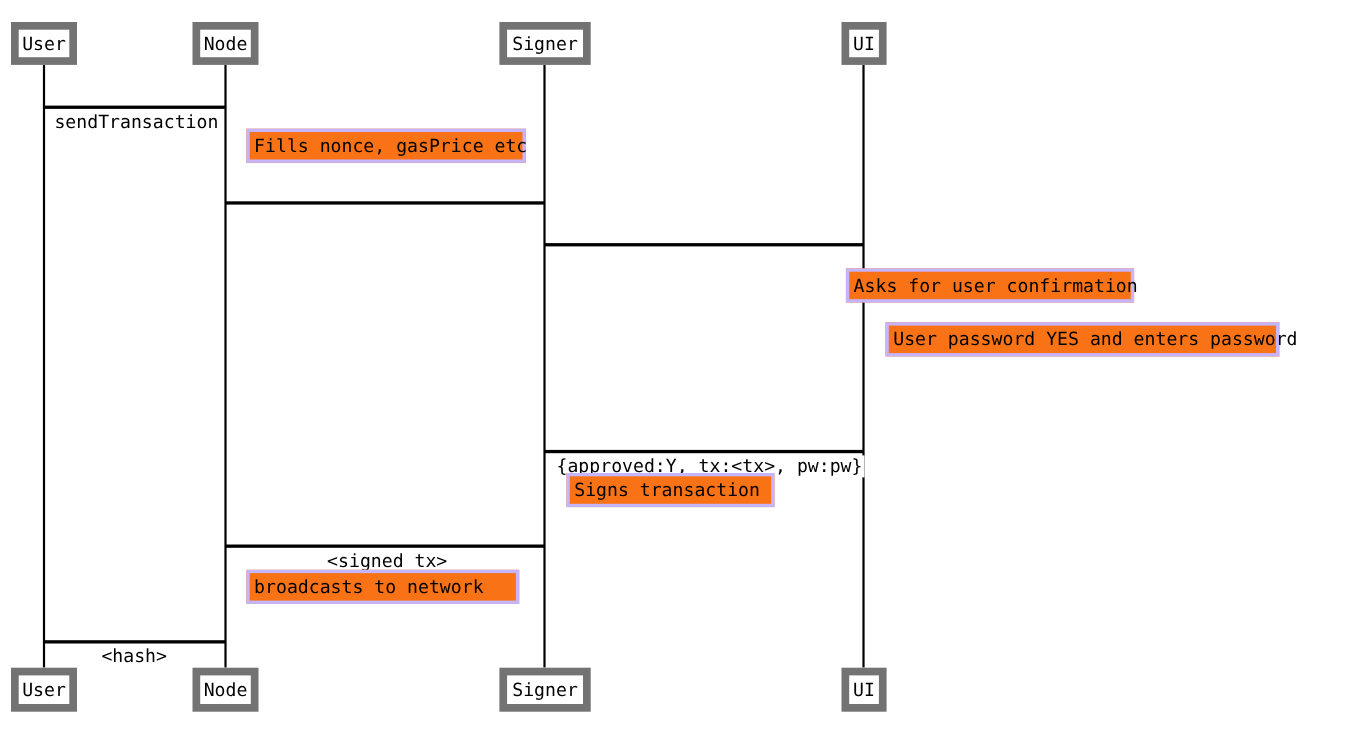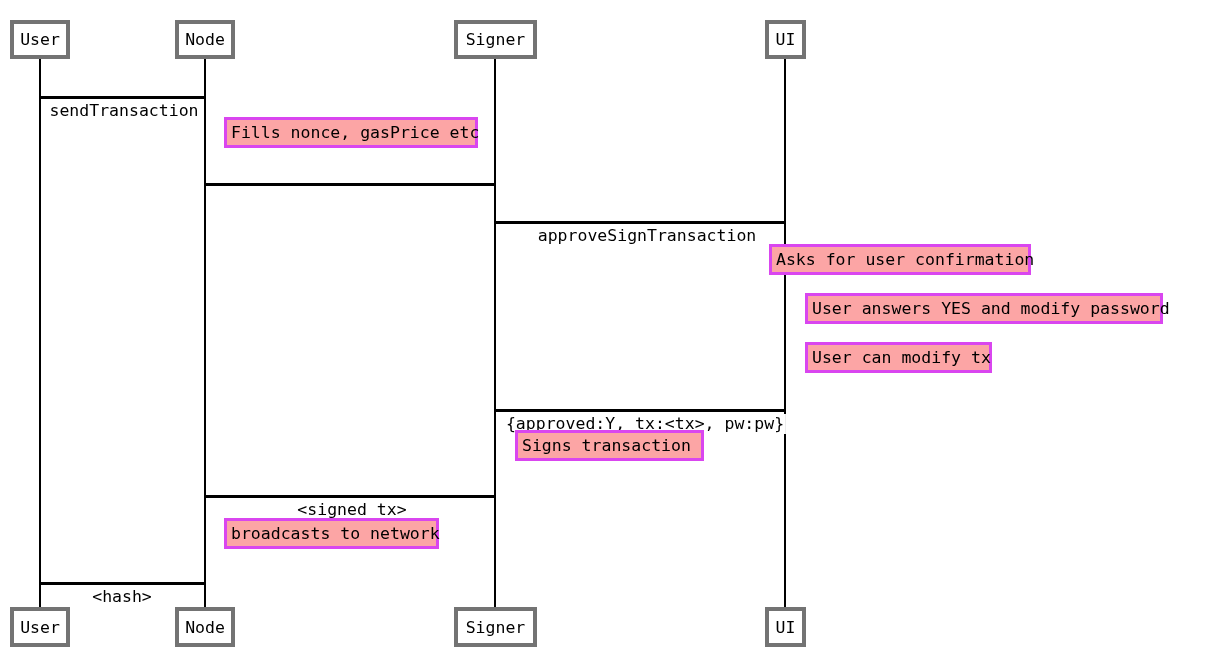--- a/index.html
+++ b/index.html
@@ -14,21 +14,21 @@
     background: #ffffff;
     font-family: "DejaVu Sans Mono", "Liberation Mono", monospace;
     font-size: 16.5px;
     color: #000000;
     overflow: hidden;
   }
   .actor-box {
     position: absolute;
     box-sizing: border-box;
     height: 39px;
-    border: 4px solid #737373;
+    border: 7px solid #737373;
     background: #ffffff;
     display: flex;
     align-items: center;
     justify-content: center;
     white-space: nowrap;
     z-index: 3;
   }
   .lifeline {
     position: absolute;
     top: 59px;
@@ -51,22 +51,22 @@
     line-height: 20px;
     background: #ffffff;
     z-index: 2;
     padding: 0 2px;
     margin-top: 28px;
   }
   .note {
     position: absolute;
     box-sizing: border-box;
     height: 31px;
-    border: 3px solid #d946ef;
-    background: #fca5a5;
+    border: 3px solid #c4b5fd;
+    background: #f97316;
     line-height: 25px;
     padding-left: 4px;
     white-space: nowrap;
     overflow: visible;
     z-index: 4;
   }
 </style>
 </head>
 <body>
 
@@ -90,36 +90,34 @@
   <div class="lifeline" style="left:494px;"></div>
   <div class="lifeline" style="left:784px;"></div>
 
   <div class="msg-label" style="left:124px; top:73px;">sendTransaction</div>
   <div class="msg-line" style="left:40px; top:96px; width:165px;"></div>
 
   <div class="note" style="left:224px; top:117px; width:254px;">Fills nonce, gasPrice etc</div>
 
   <div class="msg-line" style="left:205px; top:183px; width:290px;"></div>
 
-  <div class="msg-label" style="left:647px; top:198px;">approveSignTransaction</div>
   <div class="msg-line" style="left:495px; top:221px; width:290px;"></div>
 
   <div class="note" style="left:769px; top:244px; width:262px;">Asks for user confirmation</div>
-  <div class="note" style="left:805px; top:293px; width:358px;">User answers YES and modify password</div>
-  <div class="note" style="left:805px; top:342px; width:187px;">User can modify tx</div>
+  <div class="note" style="left:805px; top:293px; width:358px;">User password YES and enters password</div>
 
   <div class="msg-label" style="left:645px; top:386px;">{approved:Y, tx:&lt;tx&gt;, pw:pw}</div>
   <div class="msg-line" style="left:495px; top:409px; width:290px;"></div>
 
   <div class="note" style="left:515px; top:430px; width:189px;">Signs transaction</div>
 
   <div class="msg-label" style="left:352px; top:472px;">&lt;signed tx&gt;</div>
   <div class="msg-line" style="left:205px; top:495px; width:290px;"></div>
 
-  <div class="note" style="left:224px; top:518px; width:215px;">broadcasts to network</div>
+  <div class="note" style="left:224px; top:518px; width:248px;">broadcasts to network</div>
 
   <div class="msg-label" style="left:122px; top:559px;">&lt;hash&gt;</div>
   <div class="msg-line" style="left:40px; top:582px; width:165px;"></div>
 
   <div class="actor-box" style="left:10px;  top:607px; width:60px; height:40px;">
       <span>User</span>
     </div>
   <div class="actor-box" style="left:175px; top:607px; width:60px; height:40px;">
       <span>Node</span>
     </div>

